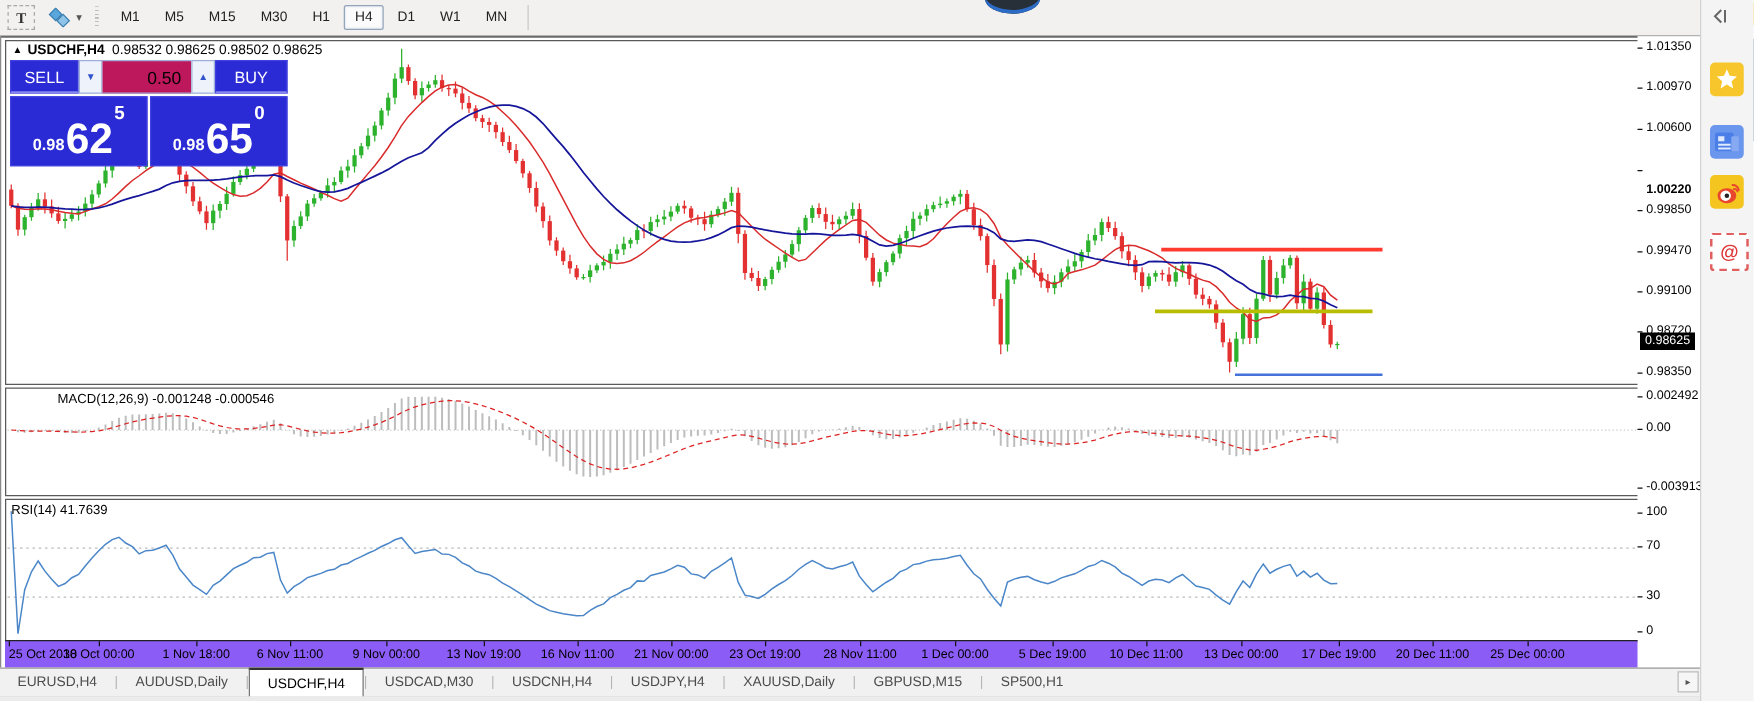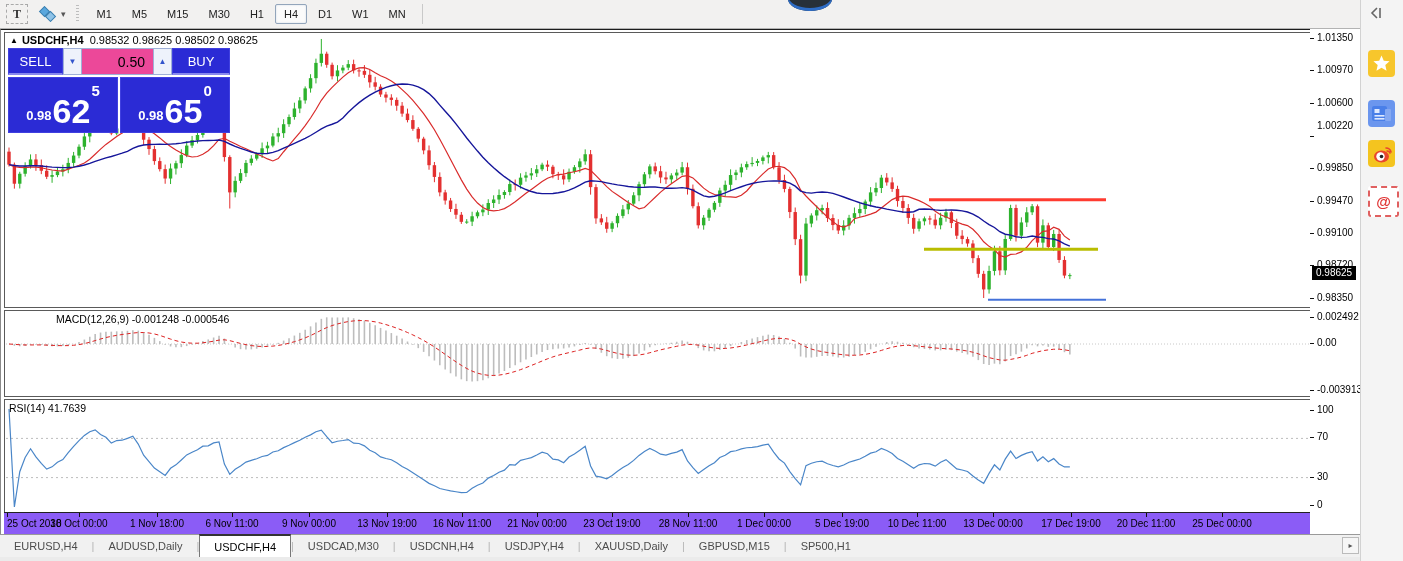--- a/index.html
+++ b/index.html
@@ -37,32 +37,32 @@
   #timeaxis{position:absolute;left:4px;top:512px;width:1306px;height:22px;background:#8b5cf6;
             border-top:1px solid #222;}
   .tmtick{position:absolute;top:0;width:1px;height:4px;background:#111;}
   .tmlab{position:absolute;top:5px;font-size:10px;color:#000;white-space:nowrap;transform:translateX(-50%);}
   .tmlab.first{transform:none;}
   
   .paneltitle{position:absolute;font-size:11px;color:#000;z-index:6;white-space:nowrap;}
   #title-main{left:10px;top:34px;font-weight:bold;}
   #title-main .mk{font-size:8px;vertical-align:1px;margin-right:4px;}
   #title-main .ohlc{font-weight:normal;margin-left:6px;}
-  #lab-macd{left:27px;top:313px;font-size:10.5px;padding-left:29px;}
+  #lab-macd{left:17px;top:313px;font-size:10.5px;padding-left:29px;}
   #lab-rsi{left:9px;top:402px;font-size:10.5px;}
   
   #tradepanel{position:absolute;left:8px;top:48px;width:222px;z-index:10;font-family:"Liberation Sans",sans-serif;}
   #tp-row1{display:flex;height:27px;}
   .tp-btn{background:#2b2bd5;color:#fff;font-size:13px;display:flex;align-items:center;
           justify-content:center;border:1px solid #4040e0;}
   #btn-sell{width:53px;border-bottom:2px solid #8888ee;}
   #btn-buy{width:56px;border-bottom:2px solid #8888ee;}
   .vol-arrow{width:17px;background:#eef2fb;border:1px solid #9fb0d8;color:#3355cc;font-size:8px;
              display:flex;align-items:center;justify-content:center;}
-  #vol-box{flex:1;background:#ec4899;border-top:1px solid #9fb0d8;border-bottom:1px solid #9fb0d8;
+  #vol-box{flex:1;background:#be185d;border-top:1px solid #9fb0d8;border-bottom:1px solid #9fb0d8;
            color:#000;font-size:14px;display:flex;align-items:center;justify-content:flex-end;
            padding-right:8px;}
   #tp-row2{display:flex;margin-top:2px;height:56px;}
   .price-big{background:#2b2bd5;color:#fff;flex:1;display:flex;align-items:flex-end;
              justify-content:center;padding-bottom:6px;border:1px solid #4040e0;}
   .price-big .small{font-size:13px;font-weight:bold;margin-bottom:3px;}
   .price-big .big{font-size:34px;font-weight:bold;line-height:0.85;margin:0 1px;}
   .price-big .sup{font-size:15px;font-weight:bold;align-self:flex-start;margin-top:4px;}
   #sellbox{margin-right:2px;}
   
@@ -740,21 +740,21 @@
   </div>
 
   <div id="axis-col">
       <div class="axtick" style="top: 10px;"></div>
       <div class="axlab" style="top: 4px;">1.01350</div>
       <div class="axtick" style="top: 42px;"></div>
       <div class="axlab" style="top: 36px;">1.00970</div>
       <div class="axtick" style="top: 75px;"></div>
       <div class="axlab" style="top: 69px;">1.00600</div>
       <div class="axtick" style="top: 108px;"></div>
-      <div class="axlab" style="top: 92px;">1.00220</div>
+      <div class="axlab" style="top: 118px; font-weight: bold;">1.00220</div>
       <div class="axtick" style="top: 140px;"></div>
       <div class="axlab" style="top: 134px;">0.99850</div>
       <div class="axtick" style="top: 173px;"></div>
       <div class="axlab" style="top: 167px;">0.99470</div>
       <div class="axtick" style="top: 205px;"></div>
       <div class="axlab" style="top: 199px;">0.99100</div>
       <div class="axtick" style="top: 237px;"></div>
       <div class="axlab" style="top: 231px;">0.98720</div>
       <div class="axtick" style="top: 270px;"></div>
       <div class="axlab" style="top: 264px;">0.98350</div>

